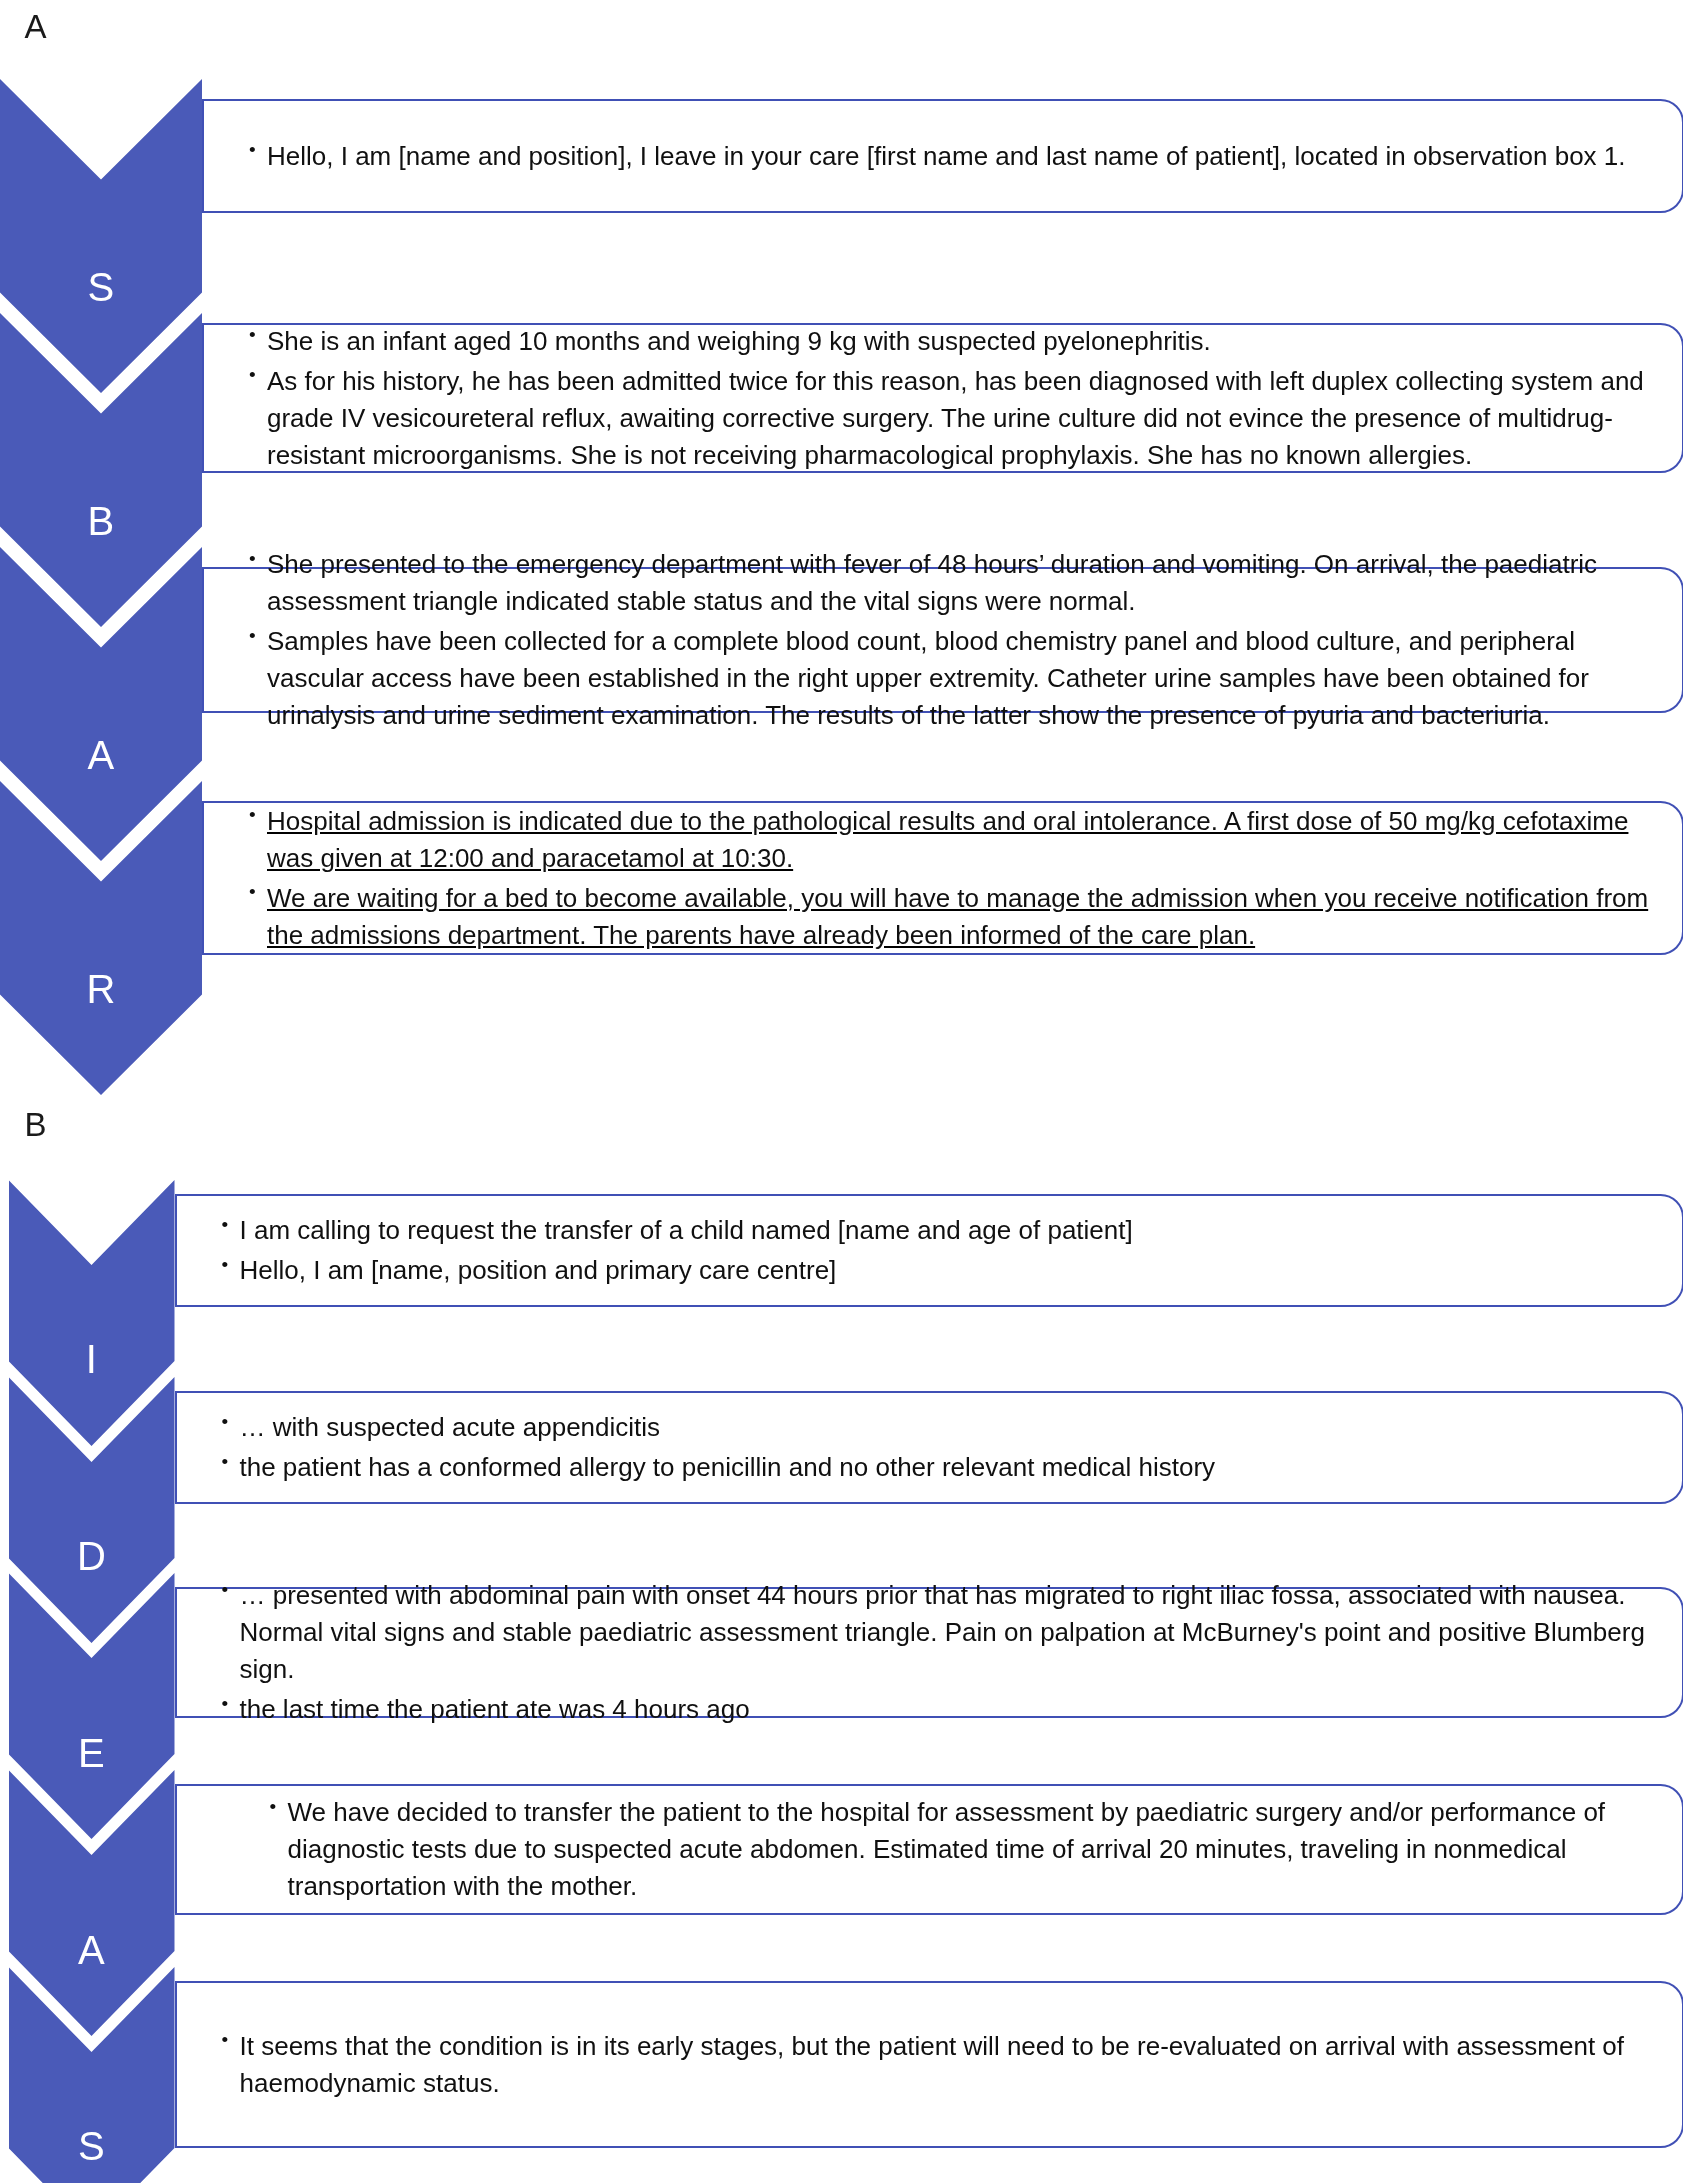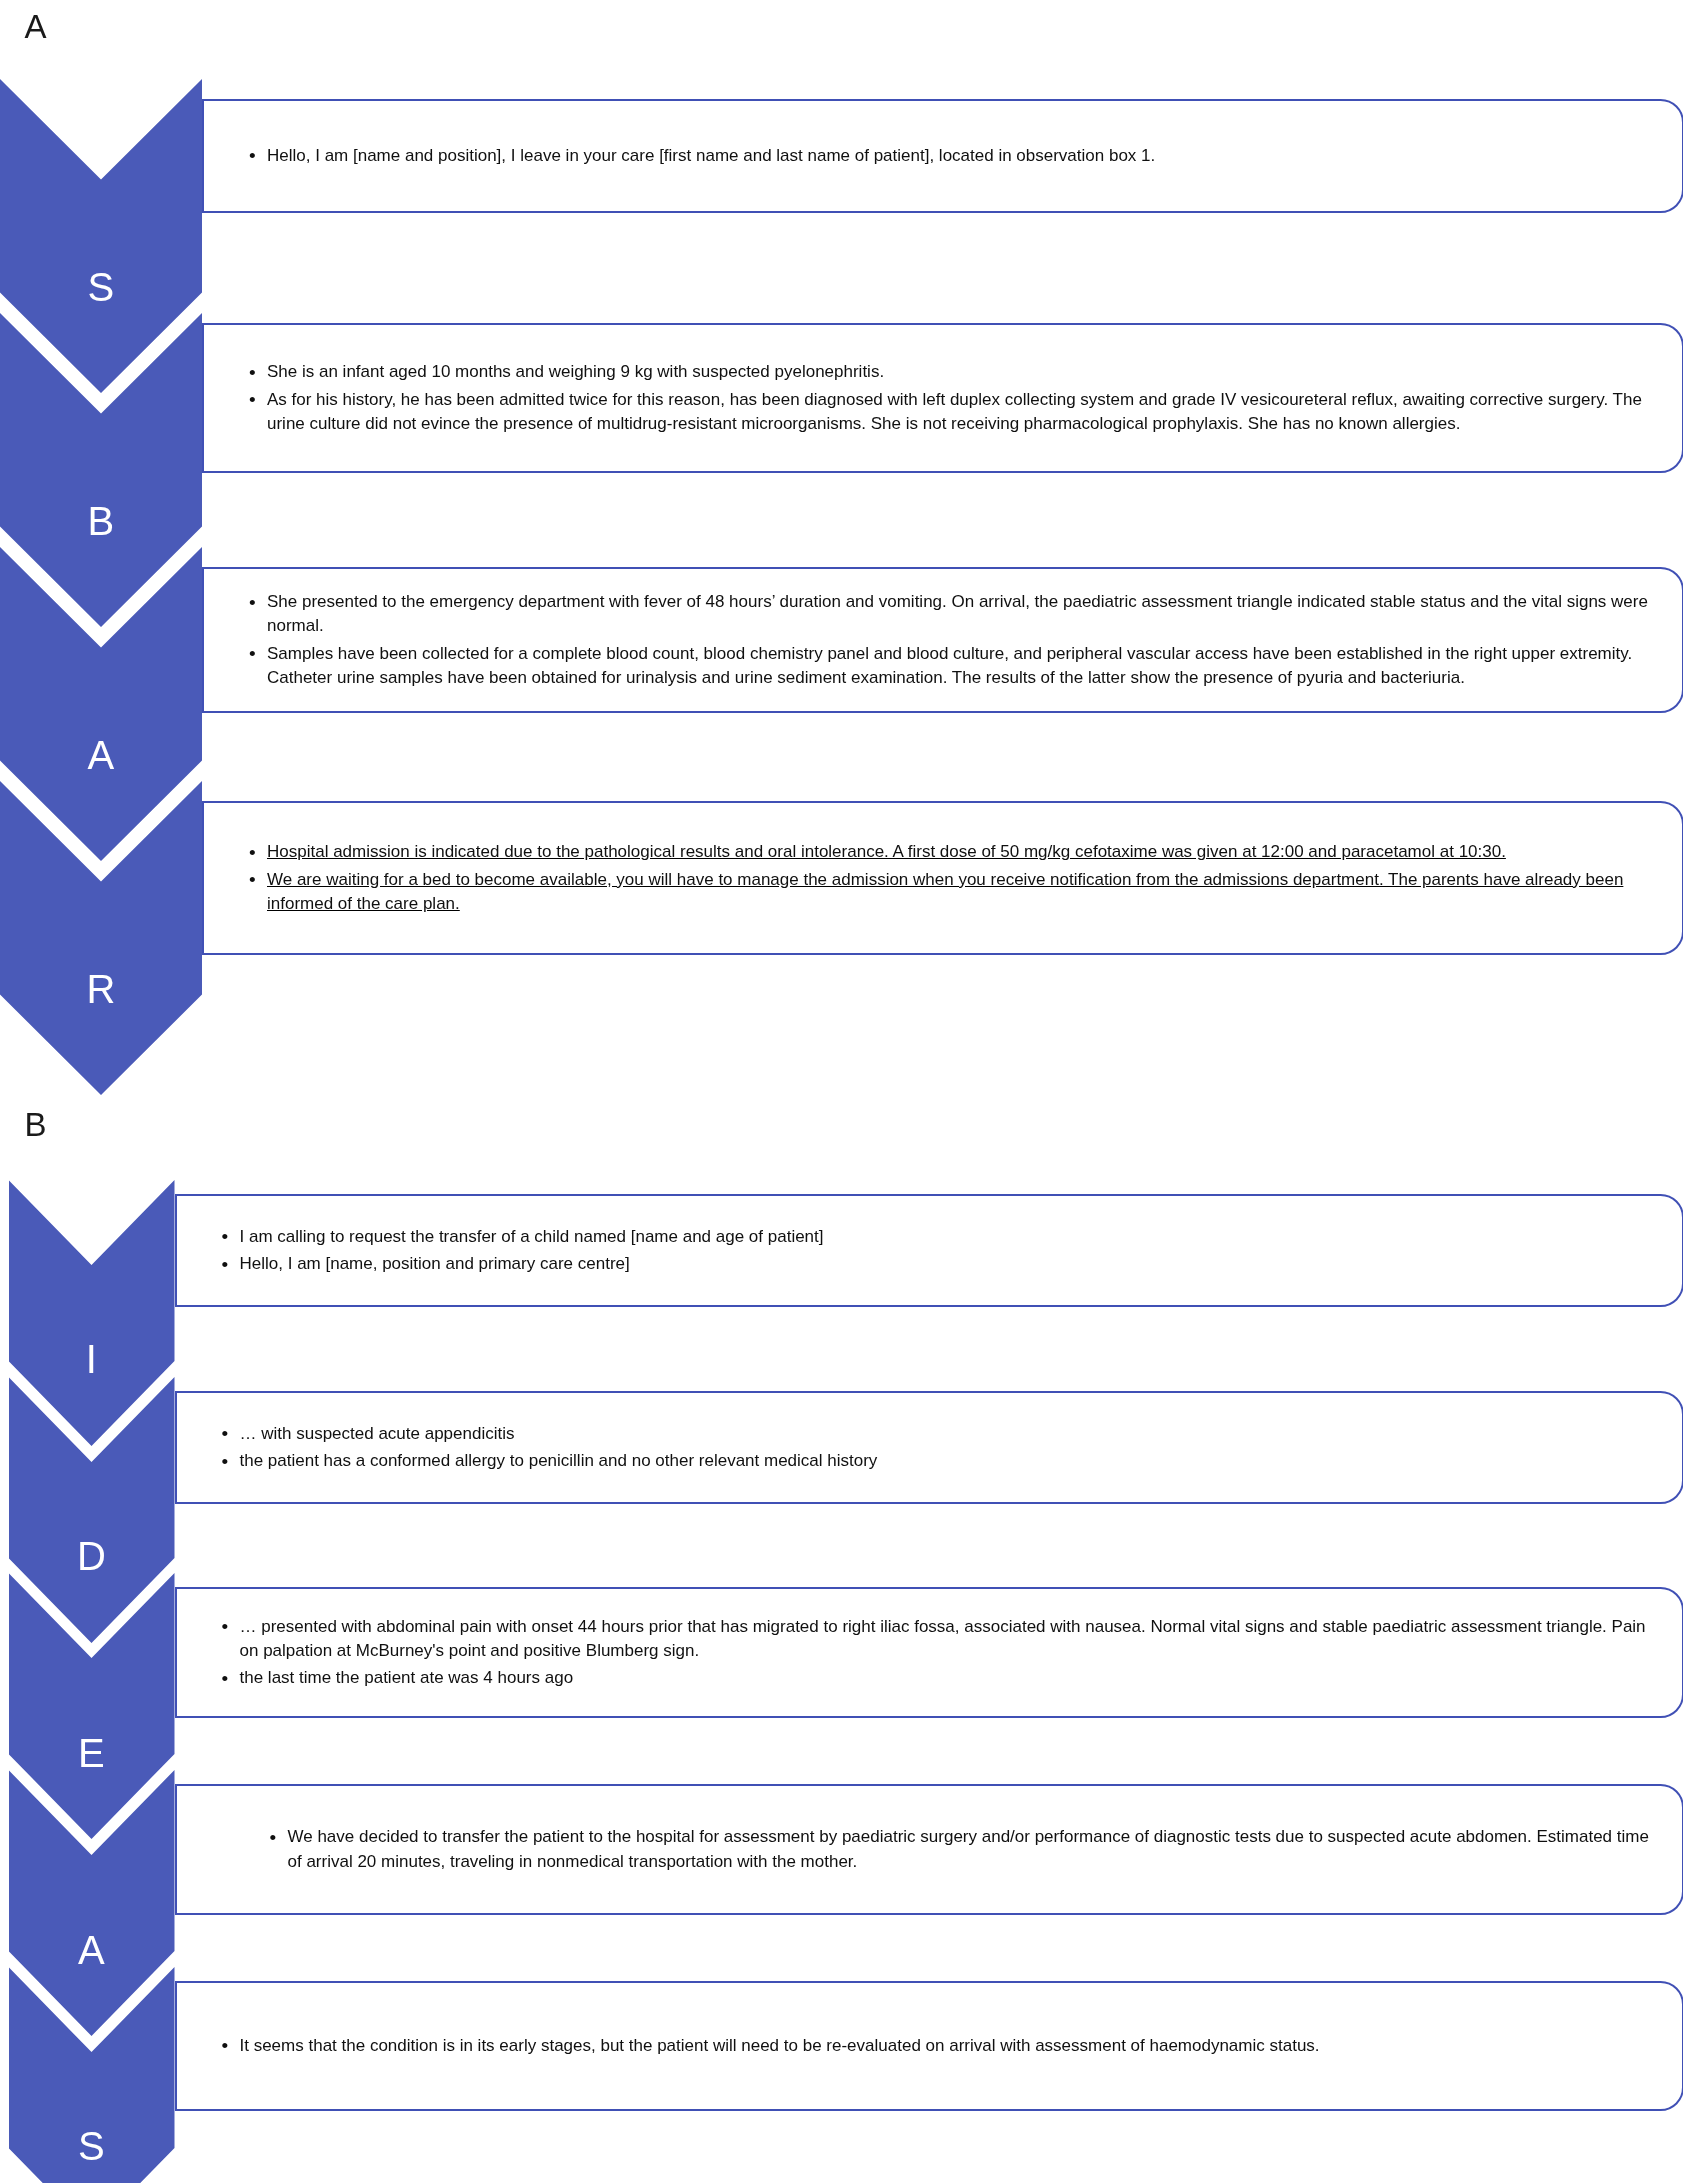--- a/index.html
+++ b/index.html
@@ -89,21 +89,21 @@
     margin: 0;
     padding: 0 31px 0 45px;
     list-style: none;
     width: 100%;
     box-sizing: border-box;
   }
   .bullets li {
     position: relative;
     color: #101010;
     font-family: "Liberation Sans", sans-serif;
-    font-size: 17px;
+    font-size: 26px;
     line-height: 1.42;
     margin: 0 0 3.2px 0;
     padding-left: 18px;
     text-indent: 0;
   }
   .bullets li:last-child { margin-bottom: 0; }
   .bullets li::before {
     content: "\2022";
     position: absolute;
     left: 0;
@@ -196,20 +196,20 @@
       <div class="chevron-letter" style="width: 166px; top: 750px;">A</div>
       <div class="content-box" style="top: 604px; height: 131px; padding-left: 48px;">
         <ul class="bullets">
           <li>We have decided to transfer the patient to the hospital for assessment by paediatric surgery and/or performance of diagnostic tests due to suspected acute abdomen. Estimated time of arrival 20 minutes, traveling in nonmedical transportation with the mother.</li>
         </ul>
       </div>
     </div>
     <div class="row" style="top: 0px;">
       <div class="chevron" style="top: 787px; height: 266px;"></div>
       <div class="chevron-letter" style="width: 166px; top: 946px;">S</div>
-      <div class="content-box" style="top: 801px; height: 130px;">
+      <div class="content-box" style="top: 801px; height: 167px;">
         <ul class="bullets">
           <li>It seems that the condition is in its early stages, but the patient will need to be re-evaluated on arrival with assessment of haemodynamic status.</li>
         </ul>
       </div>
     </div>
   </div>
 
 
 </body></html>

